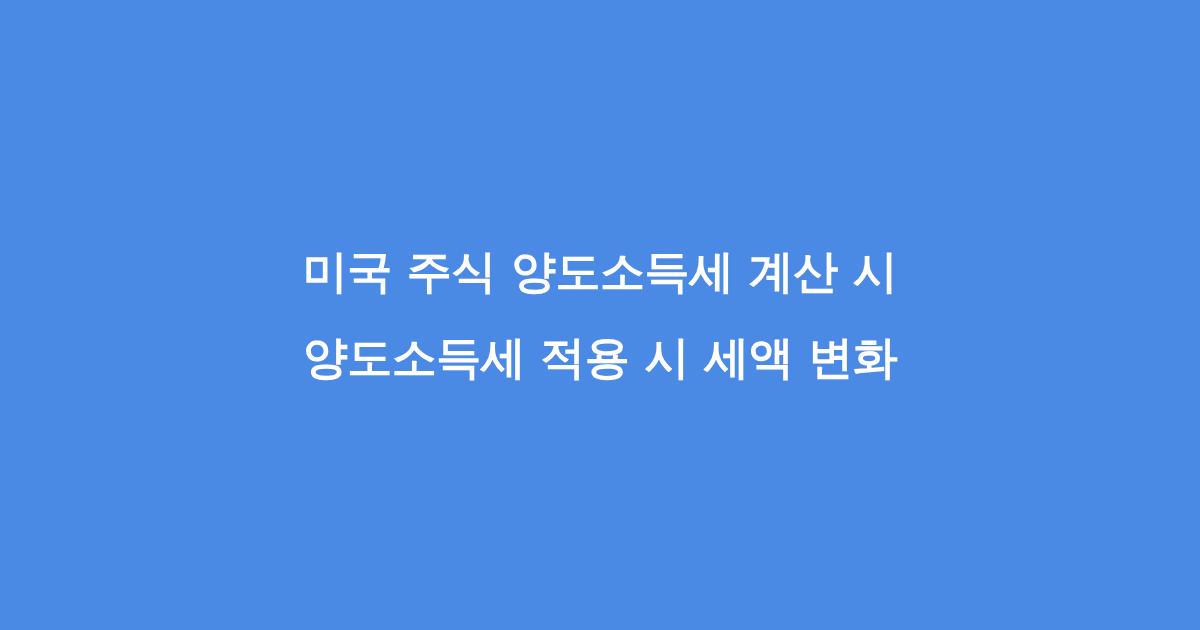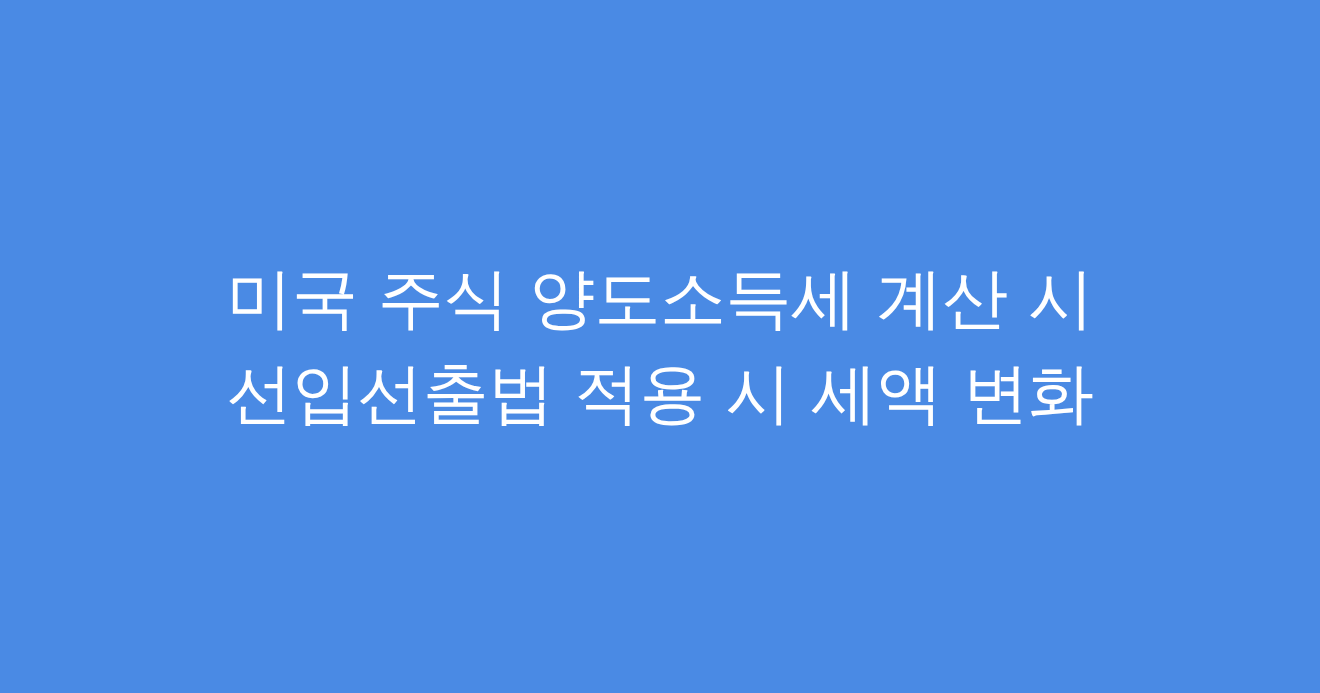--- a/index.html
+++ b/index.html
@@ -30,28 +30,28 @@
     width: 1060px;
     text-align: center;
     padding: 0 20px;
     box-sizing: border-box;
   }
 
   .title-line {
     display: block;
     color: #ffffff;
     font-family: "DejaVu Sans", "Liberation Sans", sans-serif;
-    font-size: 60px;
-    font-weight: 400;
+    font-size: 45px;
+    font-weight: 700;
     line-height: 86px;
     letter-spacing: -0.5px;
     white-space: nowrap;
   }
 </style>
 </head>
 <body>
 
 <div class="card" style="background-color: rgb(74, 138, 228);">
   <div class="title-block">
     <span class="title-line" style="color: rgb(255, 255, 255);">미국 주식 양도소득세 계산 시</span>
-    <span class="title-line" style="color: rgb(255, 255, 255);">선입선출법 적용 시 세액 변화</span>
+    <span class="title-line" style="color: rgb(255, 255, 255);">양도소득세 적용 시 세액 변화</span>
   </div>
 </div>
 
 </body></html>

